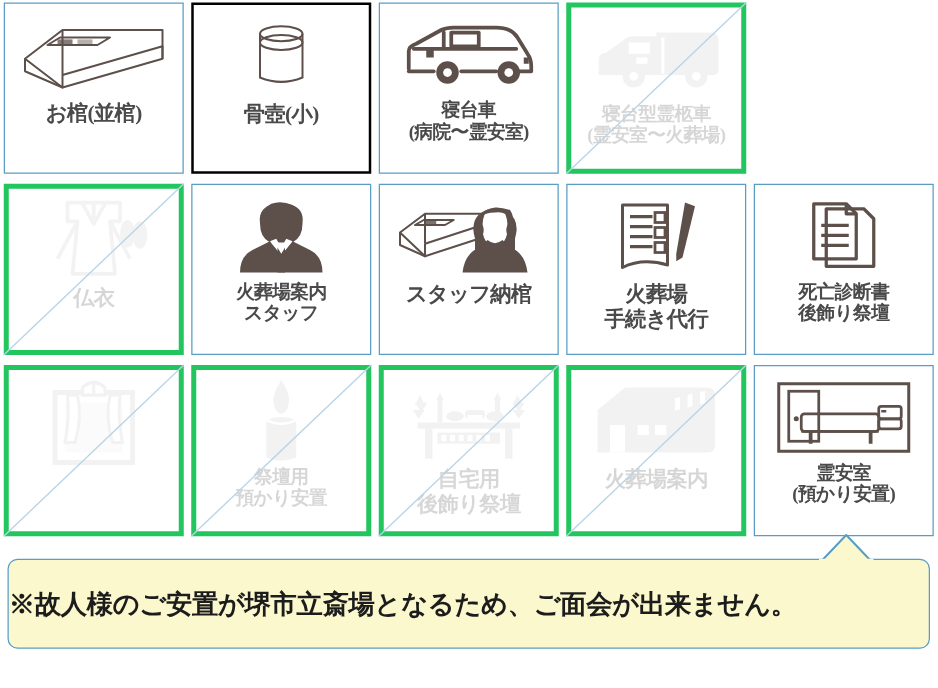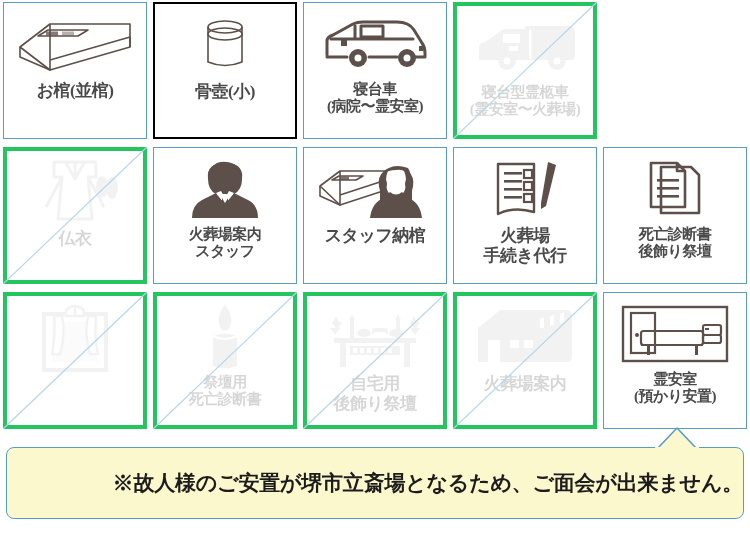--- a/index.html
+++ b/index.html
@@ -135,21 +135,21 @@
     left: 6px;
     top: 447px;
     width: 738px;
     height: 72px;
     box-sizing: border-box;
     background: #fbf8cd;
     border: 1.5px solid #5a9dc4;
     border-radius: 8px;
     display: flex;
     align-items: center;
-    justify-content: flex-end;
+    justify-content: flex-start;
   }
   .callout-text {
     font-size: 21px;
     font-weight: 700;
     color: #1c1c1c;
     letter-spacing: -0.2px;
     white-space: nowrap;
   }
   .callout-arrow {
     position: absolute;
@@ -366,21 +366,21 @@
       <div class="cell disabled">
         <div class="cell-inner">
           <div class="icon-wrap">
             <svg width="56" height="74" viewBox="0 0 56 74">
         <path d="M28 4 Q20 16 22 23 Q23 30 28 31 Q33 30 34 23 Q36 16 28 4 Z" fill="#c9c9c9"></path>
         <path d="M16 36 Q28 31 40 36 L40 66 Q28 71 16 66 Z" fill="#c9c9c9"></path>
         <path d="M16 36 Q28 42 40 36" fill="none" stroke="#ffffff" stroke-width="2"></path>
       </svg>
           </div>
           <div class="cell-label two-line small">祭壇用
-死亡診断書</div>
+預かり安置</div>
         </div>
         <svg class="strike" viewBox="0 0 150 141" preserveAspectRatio="none">
           <line x1="3" y1="139" x2="147" y2="2" stroke="#b8d4e8" stroke-width="1.2"></line>
         </svg>
       </div>
       <div class="cell disabled">
         <div class="cell-inner">
           <div class="icon-wrap">
             <svg width="118" height="70" viewBox="0 0 118 70">
         <rect x="18" y="36" width="82" height="5" fill="#c9c9c9"></rect>

